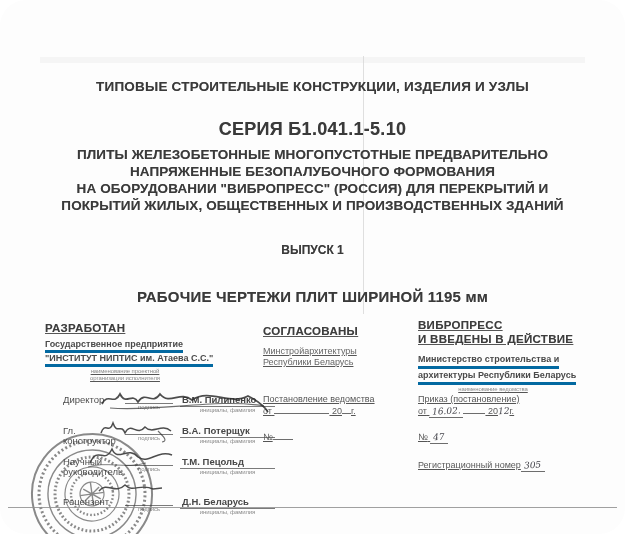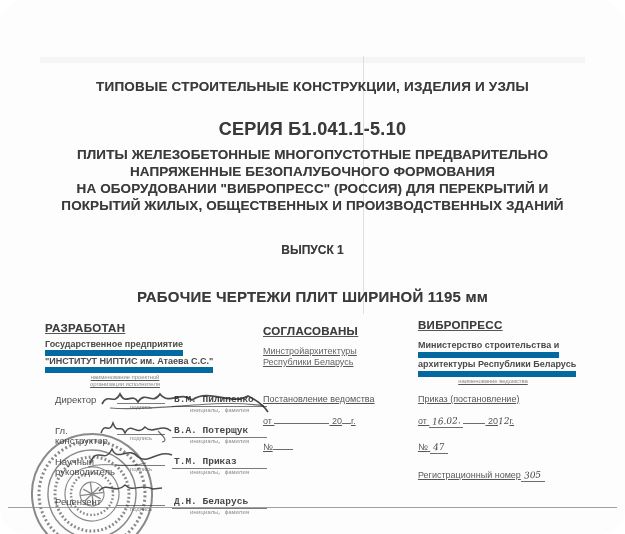--- a/index.html
+++ b/index.html
@@ -19,38 +19,38 @@
   .t2{top:119px;font-size:18px;letter-spacing:.3px;}
   .t3{top:146px;font-size:13.5px;line-height:17px;letter-spacing:.1px;}
   .t4{top:243px;font-size:12px;}
   .t5{top:288px;font-size:15px;letter-spacing:.2px;}
 
   
   .col{position:absolute;font-size:9px;color:#555;text-decoration:underline;}
   .col-h{font-weight:bold;font-size:11.5px;color:#3d3d3d;letter-spacing:.3px;
          text-shadow:0 0 .4px rgba(61,61,61,.4);}
   .org{font-weight:700;font-size:9px;color:#4a4a4a;}
-  .org .u{display:inline-block;border-bottom:6px solid #0369a1;padding-bottom:1px;}
+  .org .u{display:inline-block;border-bottom:3px solid #0369a1;padding-bottom:1px;}
   .tiny{font-size:6px;color:#8a8a8a;letter-spacing:-.1px;line-height:7px;text-align:center;}
   .plain{font-weight:400;color:#666;}
 
   
-  .sigblock{position:absolute;left:55px;top:392px;width:212px;}
+  .sigblock{position:absolute;left:63px;top:392px;width:212px;}
   .sigrow{display:flex;align-items:flex-start;margin-bottom:5px;min-height:26px;}
   .role{width:62px;font-size:9.5px;color:#4e4e4e;line-height:10px;padding-top:3px;}
   .sigcol{width:48px;margin-right:7px;}
   .sigcol .line{height:11px;border-bottom:1px solid #7a7a7a;}
-  .namecol{flex:1;font-family:Liberation Mono, monospace;}
+  .namecol{flex:1;}
   .name{display:block;font-weight:bold;font-size:9.5px;color:#474747;
         border-bottom:1px solid #7a7a7a;padding:2px 0 1px 2px;}
   
   .blank{display:inline-block;border-bottom:1px solid #6d6d6d;height:9px;vertical-align:baseline;}
   .hand{font-family:"DejaVu Serif",serif;font-style:italic;font-size:9px;color:#44444b;
         display:inline-block;transform:rotate(-3deg);}
-  .field-line{margin-top:10px;font-size:9px;color:#5a5a5a;}
+  .field-line{margin-top:0;font-size:9px;color:#5a5a5a;}
   .num-line{margin-top:14px;font-size:9px;color:#5a5a5a;}
   .reg-line{margin-top:16px;font-size:9px;color:#5a5a5a;}
 
   .sig-svg{position:absolute;pointer-events:none;}
   .stamp{position:absolute;left:26px;top:428px;opacity:.6;}
 </style>
 </head>
 <body>
 
 <div class="page">
@@ -85,20 +85,21 @@
     <div class="col-h">СОГЛАСОВАНЫ</div>
     <div class="plain" style="margin-top:9px;line-height:11px;">
       <div>Минстройархитектуры</div>
       <div>Республики Беларусь</div>
     </div>
   </div>
 
   <div class="col" style="left:418px;top:318px;width:190px;">
     <div class="col-h" style="line-height:14px;">
       <div>ВИБРОПРЕСС</div>
+      <div>И ВВЕДЕНЫ В ДЕЙСТВИЕ</div>
     </div>
     <div class="org" style="margin-top:7px;line-height:12px;">
       <span class="u">Министерство строительства и</span><br>
       <span class="u">архитектуры Республики Беларусь</span>
     </div>
     <div class="tiny" style="width:150px;margin-top:1px;">наименование ведомства</div>
   </div>
 
   <div class="sigblock">
 
@@ -126,21 +127,21 @@
       </div>
     </div>
 
     <div class="sigrow">
       <div class="role">Научный руководитель</div>
       <div class="sigcol">
         <div class="line"></div>
         <div class="tiny">подпись</div>
       </div>
       <div class="namecol">
-        <span class="name">Т.М. Приказ</span>
+        <span class="name">Т.М. Пецольд</span>
         <div class="tiny">инициалы, фамилия</div>
       </div>
     </div>
 
     <div class="sigrow" style="margin-top:14px;">
       <div class="role">Рецензент</div>
       <div class="sigcol">
         <div class="line"></div>
         <div class="tiny">подпись</div>
       </div>

